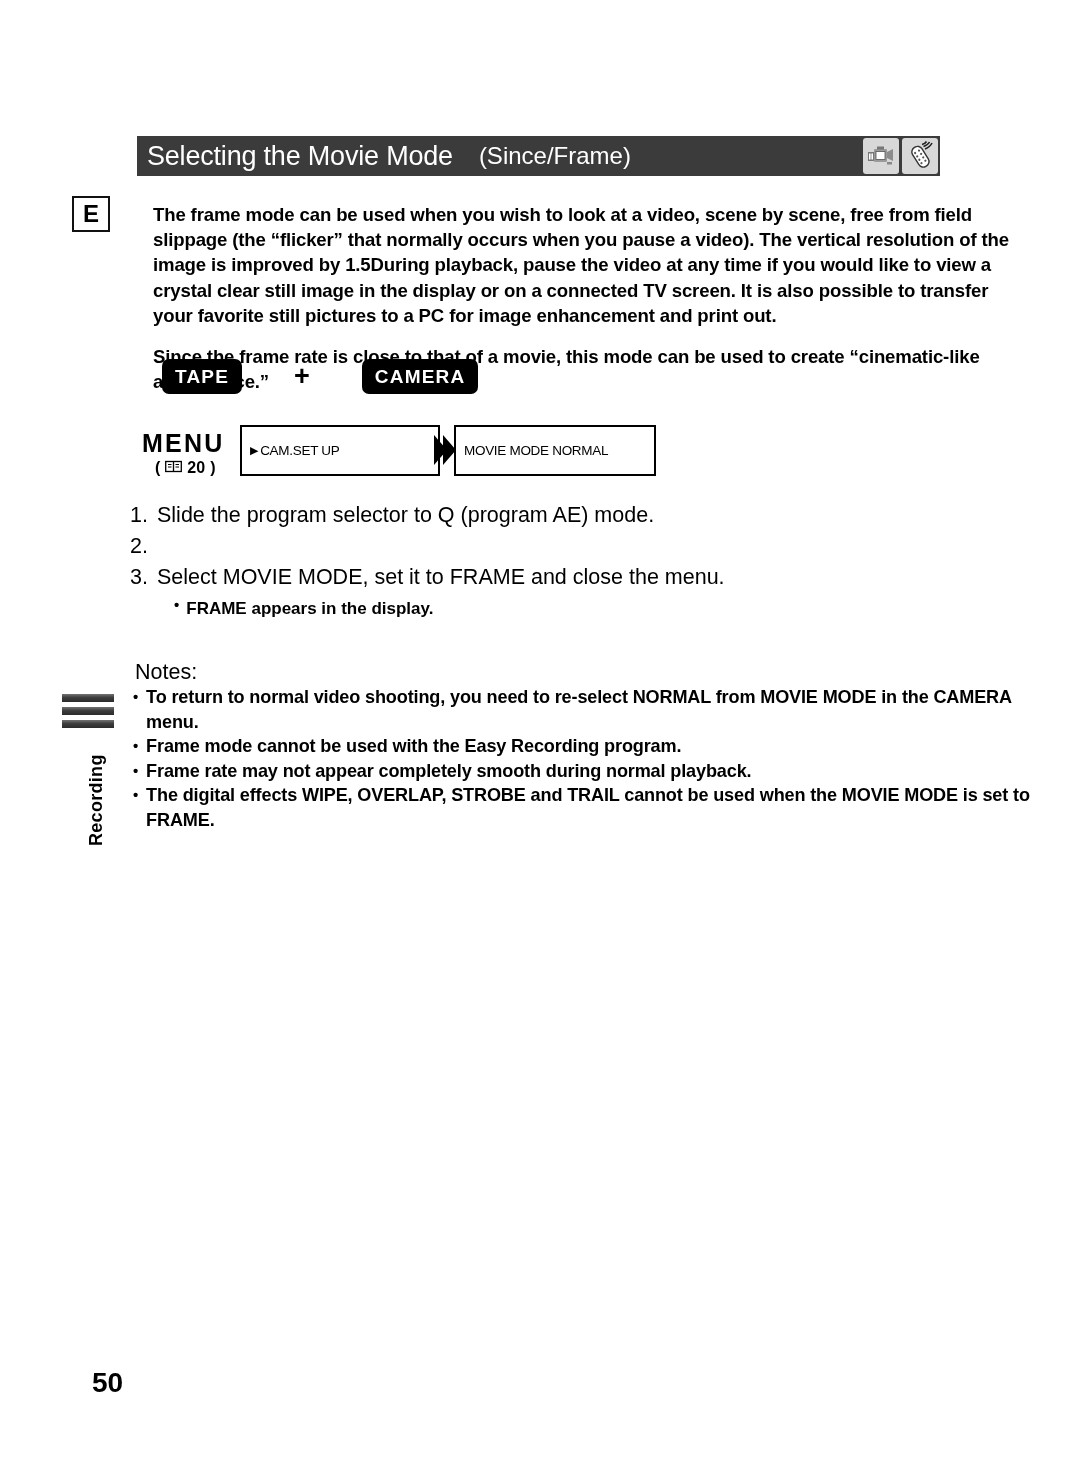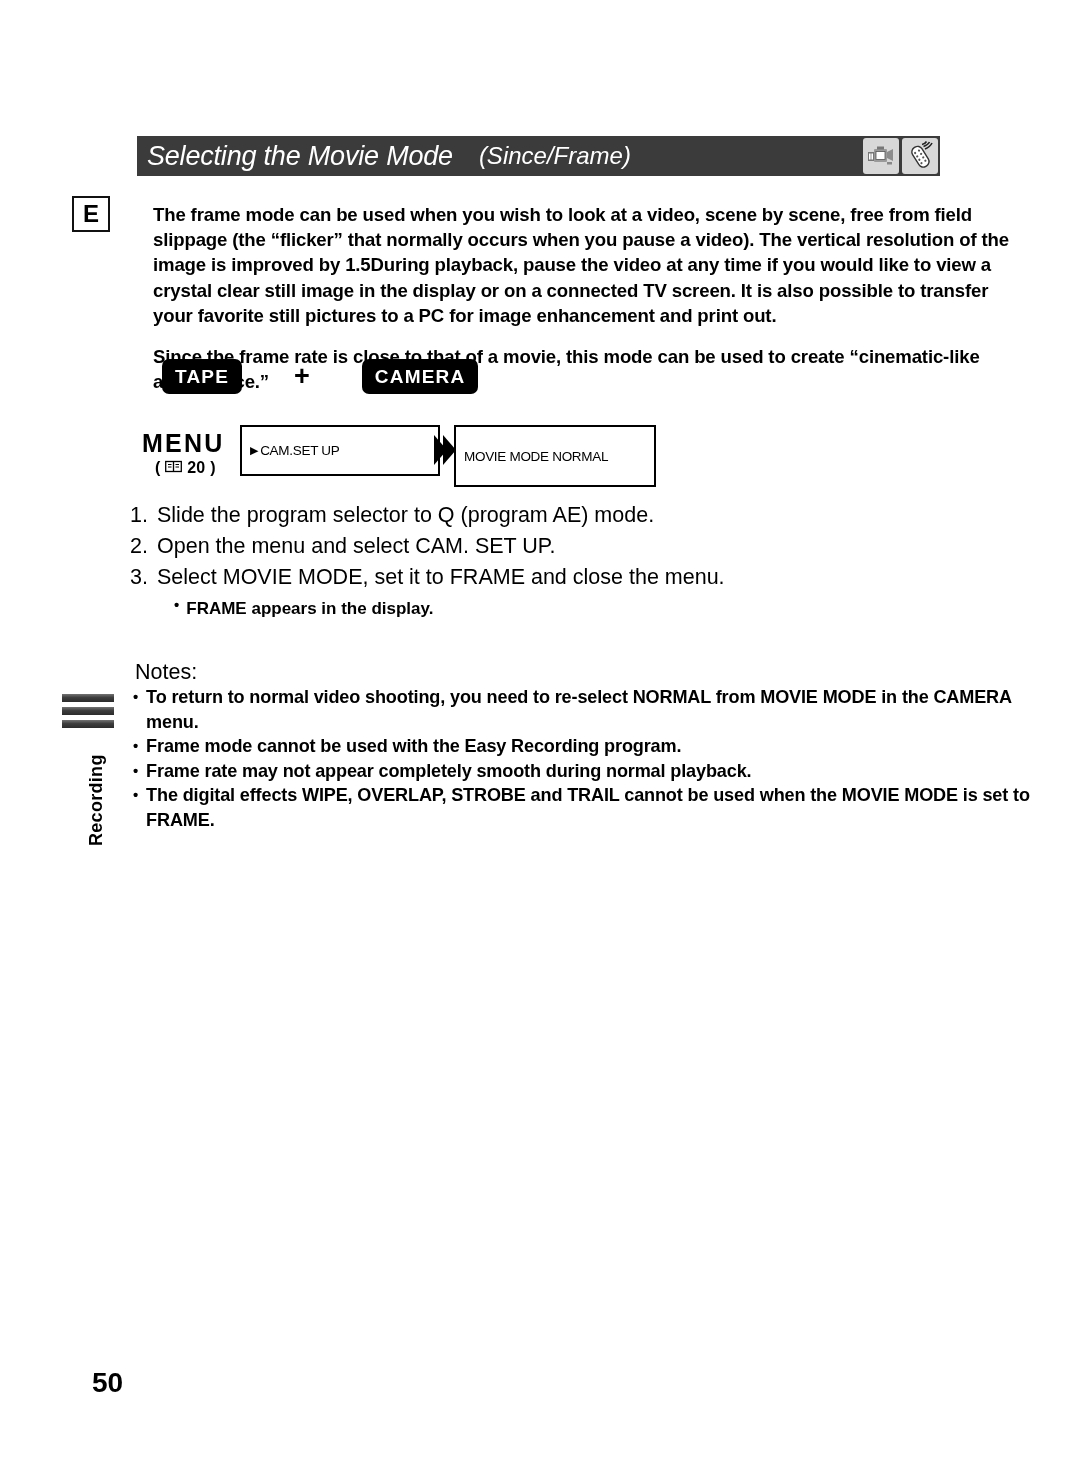--- a/index.html
+++ b/index.html
@@ -19,21 +19,20 @@
   
   .header-bar {
     position: absolute;
     left: 137px;
     top: 136px;
     width: 803px;
     height: 40px;
     background: #3b3b3b;
     display: flex;
     align-items: center;
-    font-style: italic;
   }
   .header-title {
     color: #ffffff;
     font-size: 27px;
     font-weight: 400;
     letter-spacing: -0.2px;
     margin-left: 10px;
     white-space: nowrap;
   }
   .header-subtitle {
@@ -142,21 +141,21 @@
 
   .menu-box {
     position: absolute;
     border: 2px solid #000;
     background: #fff;
     box-sizing: border-box;
     display: flex;
     align-items: center;
   }
   .menu-box-1 { left: 240px; top: 425px; width: 200px; height: 51px; }
-  .menu-box-2 { left: 454px; top: 425px; width: 202px; height: 62px; }
+  .menu-box-2 { left: 454px; top: 425px; width: 202px; height: 51px; }
   .menu-box-text {
     font-size: 13.5px;
     letter-spacing: -0.3px;
     margin-left: 8px;
     white-space: nowrap;
     display: flex;
     align-items: center;
     gap: 2px;
   }
   .flow-arrow {
@@ -338,21 +337,20 @@
   <span class="menu-box-text">MOVIE MODE   NORMAL</span>
 </div>
 
 <div class="steps">
   <div class="step">
     <span class="step-num">1.</span>
     <span class="step-text">Slide the program selector to Q    (program AE) mode.</span>
   </div>
   <div class="step">
     <span class="step-num">2.</span>
-    <span class="step-text">Open the menu and select CAM. SET UP.</span>
   </div>
   <div class="step">
     <span class="step-num">3.</span>
     <span class="step-text">Select MOVIE MODE, set it to FRAME and close the menu.</span>
   </div>
   <div class="step-sub">
     <span class="bullet-dot">•</span>
     <span>FRAME appears in the display.</span>
   </div>
 </div>

